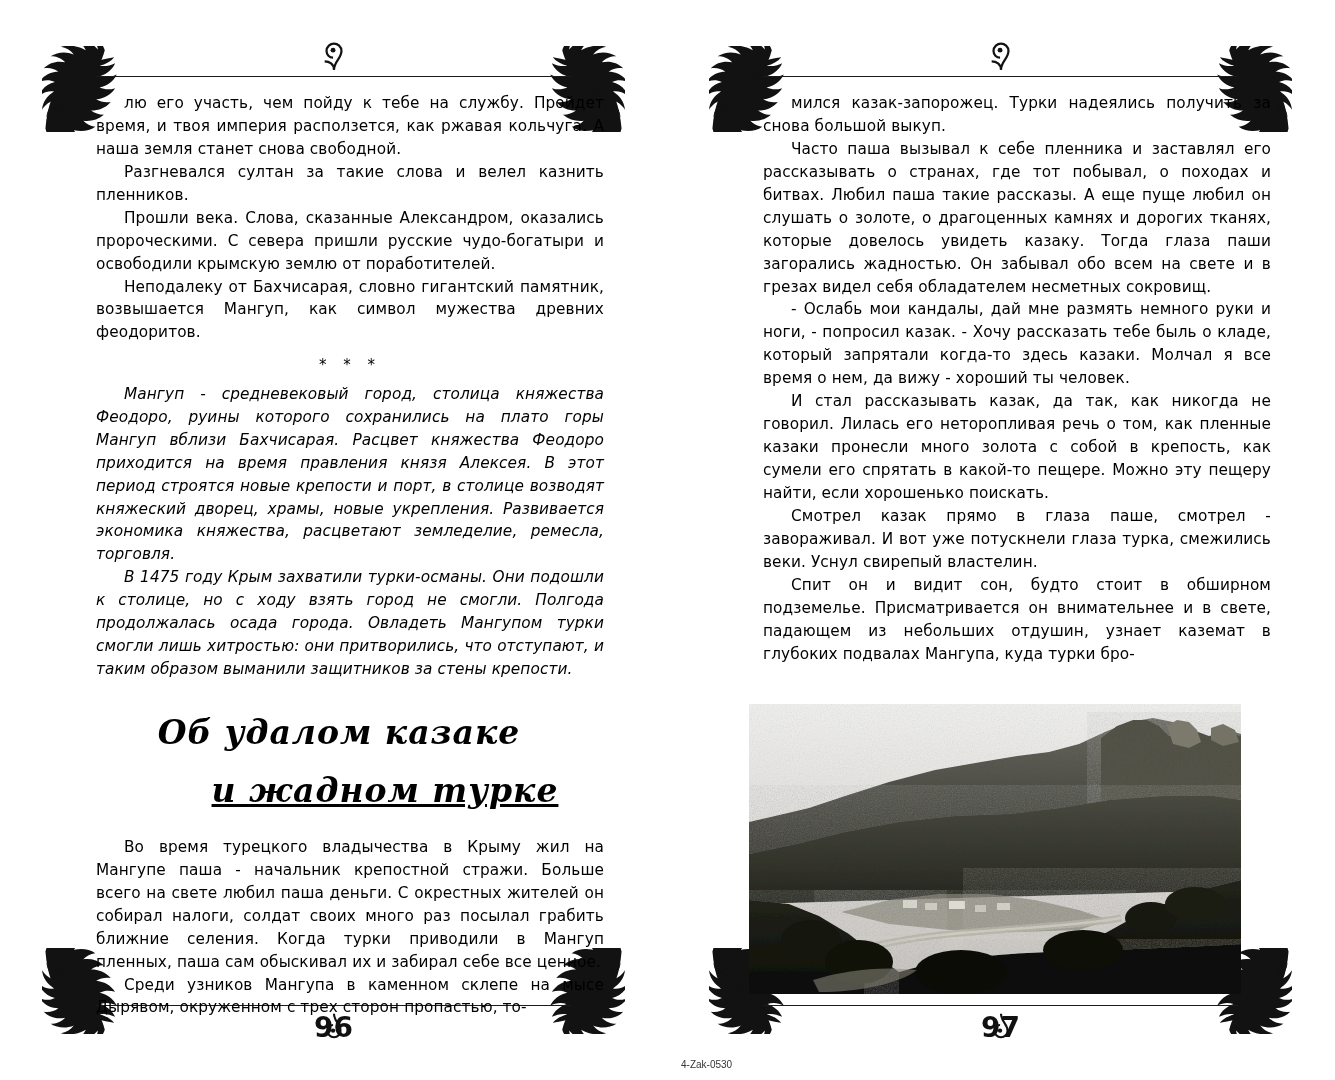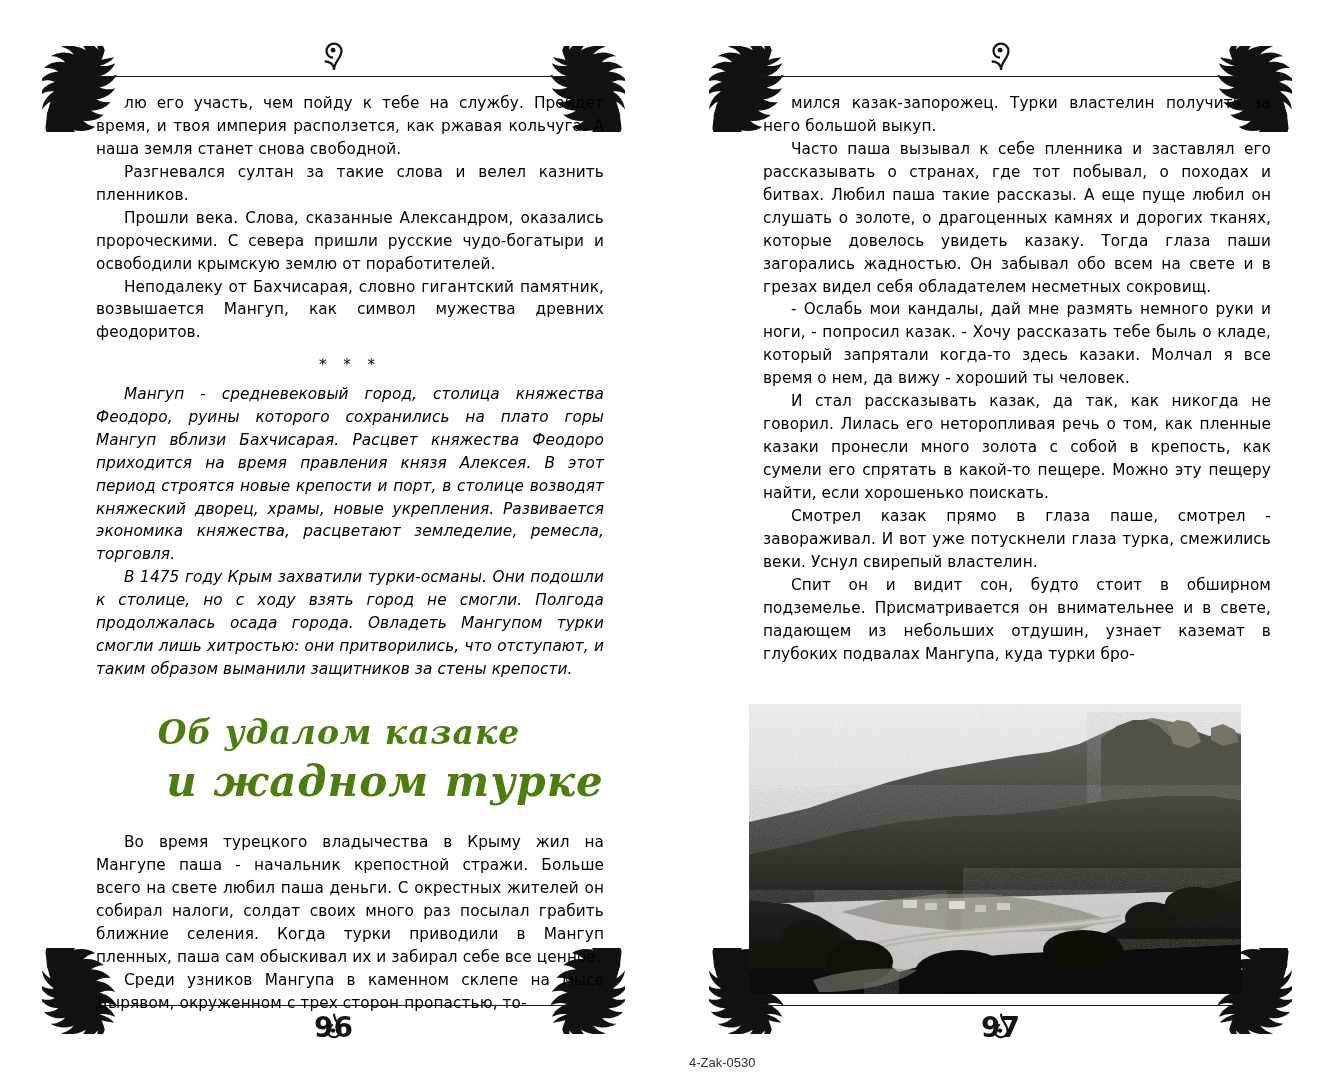--- a/index.html
+++ b/index.html
@@ -94,52 +94,53 @@
     letter-spacing: 6px;
     margin: 10px 0 6px 0;
     font-size: 15px;
   }
   .chapter-title {
     text-align: center;
     margin: 34px 0 26px 0;
     font-family: "DejaVu Serif", serif;
     font-style: italic;
     font-weight: bold;
-    color: #4d7c0f;
+    color: #000000;
     line-height: 1.12;
   }
   .chapter-title .l1 {
     display: block;
     font-size: 33px;
     letter-spacing: 1px;
     padding-right: 22px;
   }
   .chapter-title .l2 {
     display: block;
-    font-size: 42px;
+    font-size: 33px;
     letter-spacing: 1px;
     padding-left: 70px;
-    margin-top: 6px;
+    margin-top: 21px;
+    text-decoration: underline;
   }
   .page-number {
     position: absolute;
     bottom: 36px;
     left: 0;
     width: 100%;
     text-align: center;
     font-family: "DejaVu Sans", sans-serif;
     font-size: 28px;
     font-weight: bold;
   }
   .signature {
     position: absolute;
     bottom: 10px;
-    left: 22px;
+    left: 14px;
     font-family: "Liberation Sans", sans-serif;
-    font-size: 13px;
+    font-size: 10px;
     color: #333;
   }
 
   
   .photo-wrap {
     position: absolute;
     left: 82px;
     bottom: 86px;
     width: 492px;
     height: 290px;
@@ -306,21 +307,21 @@
           <path d="M30 28c0-8 7-11 7-18 0-4-3-7-7-7s-7 3-7 7c0 4 3 6 6 6"></path>
         </g>
         <circle cx="29" cy="10" r="2.3" fill="#121212"></circle>
       </svg>
     </div>
 
     <div class="rule top"></div>
     <div class="rule bottom"></div>
 
     <div class="col">
-      <p>мился казак-запорожец. Турки властелин получить за него большой выкуп.</p>
+      <p>мился казак-запорожец. Турки надеялись получить за снова большой выкуп.</p>
       <p>Часто паша вызывал к себе пленника и заставлял его рассказывать о странах, где тот побывал, о походах и битвах. Любил паша такие рассказы. А еще пуще любил он слушать о золоте, о драгоценных камнях и дорогих тканях, которые довелось увидеть казаку. Тогда глаза паши загорались жадностью. Он забывал обо всем на свете и в грезах видел себя обладателем несметных сокровищ.</p>
       <p>- Ослабь мои кандалы, дай мне размять немного руки и ноги, - попросил казак. - Хочу рассказать тебе быль о кладе, который запрятали когда-то здесь казаки. Молчал я все время о нем, да вижу - хороший ты человек.</p>
       <p>И стал рассказывать казак, да так, как никогда не говорил. Лилась его неторопливая речь о том, как пленные казаки пронесли много золота с собой в крепость, как сумели его спрятать в какой-то пещере. Можно эту пещеру найти, если хорошенько поискать.</p>
       <p>Смотрел казак прямо в глаза паше, смотрел - завораживал. И вот уже потускнели глаза турка, смежились веки. Уснул свирепый властелин.</p>
       <p>Спит он и видит сон, будто стоит в обширном подземелье. Присматривается он внимательнее и в свете, падающем из небольших отдушин, узнает каземат в глубоких подвалах Мангупа, куда турки бро-</p>
     </div>
 
     <div class="photo-wrap">
       <svg viewBox="0 0 492 290" preserveAspectRatio="none" xmlns="http://www.w3.org/2000/svg">
         <defs>

